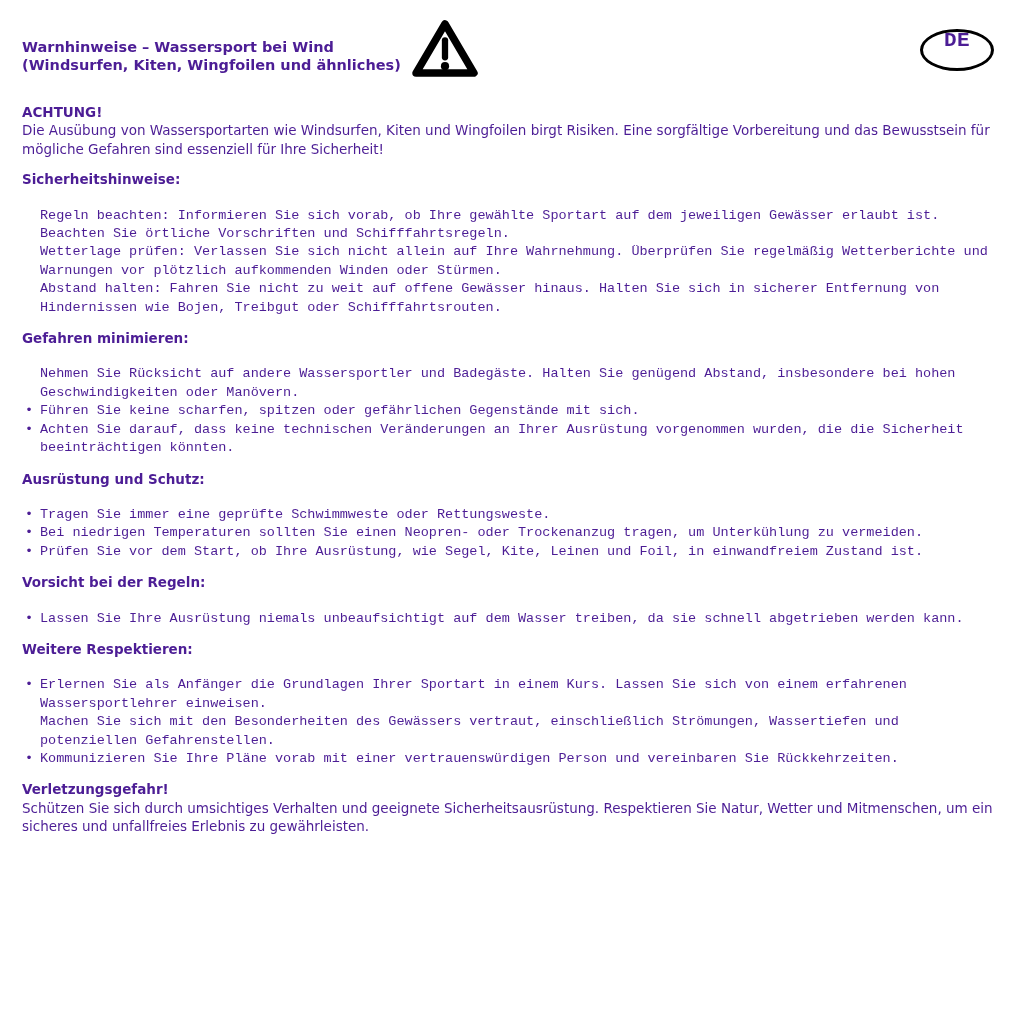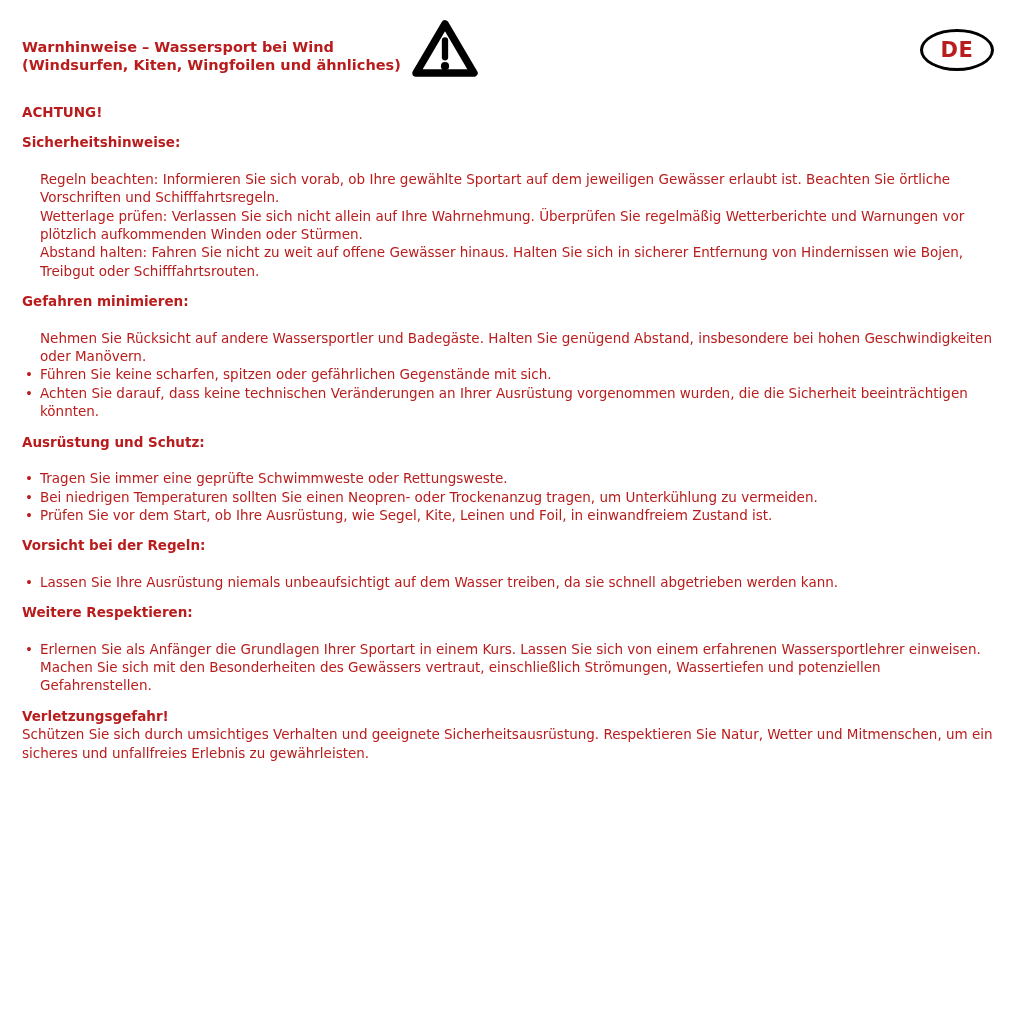--- a/index.html
+++ b/index.html
@@ -6,21 +6,21 @@
     margin: 0;
     padding: 0;
     background: #ffffff;
   }
   .page {
     position: relative;
     width: 1020px;
     height: 1026px;
     box-sizing: border-box;
     background: #ffffff;
-    color: #b91c1c;
+    color: #4c1d95;
     font-family: "DejaVu Sans", "Liberation Sans", sans-serif;
     font-size: 13.5px;
     line-height: 18.4px;
     padding: 38px 24px 0 22px;
     overflow: hidden;
   }
   .header {
     position: relative;
     display: flex;
     align-items: flex-start;
@@ -37,44 +37,46 @@
   }
   .lang-badge {
     position: absolute;
     top: -9px;
     right: 2px;
     width: 68px;
     height: 36px;
     border: 3.5px solid #000000;
     border-radius: 50%;
     display: flex;
-    align-items: center;
+    align-items: flex-start;
     justify-content: center;
     font-weight: bold;
     font-size: 21px;
     letter-spacing: 0.5px;
+    font-family: Liberation Mono, monospace;
   }
   .sections-wrap {
     margin-top: 23px;
   }
   .section {
     margin-top: 12px;
   }
   .sec-heading {
     font-weight: bold;
   }
   .sec-text {
     white-space: pre-line;
   }
   .sec-items {
     margin-top: 18px;
   }
   .item {
     position: relative;
     padding-left: 18px;
+    font-family: Liberation Mono, monospace;
   }
   .item.bulleted::before {
     content: "\2022";
     position: absolute;
     left: 3px;
     top: 0;
   }
 </style>
 </head>
 <body>
@@ -94,20 +96,21 @@
     </svg>
 
     <div class="lang-badge">
       <span>DE</span>
     </div>
   </div>
 
   <div class="sections-wrap">
       <section class="section">
         <div class="sec-heading">ACHTUNG!</div>
+        <div class="sec-text">Die Ausübung von Wassersportarten wie Windsurfen, Kiten und Wingfoilen birgt Risiken. Eine sorgfältige Vorbereitung und das Bewusstsein für mögliche Gefahren sind essenziell für Ihre Sicherheit!</div>
       </section>
       <section class="section">
         <div class="sec-heading">Sicherheitshinweise:</div>
         <div class="sec-items">
           <div class="item">Regeln beachten: Informieren Sie sich vorab, ob Ihre gewählte Sportart auf dem jeweiligen Gewässer erlaubt ist. Beachten Sie örtliche Vorschriften und Schifffahrtsregeln.</div>
           <div class="item">Wetterlage prüfen: Verlassen Sie sich nicht allein auf Ihre Wahrnehmung. Überprüfen Sie regelmäßig Wetterberichte und Warnungen vor plötzlich aufkommenden Winden oder Stürmen.</div>
           <div class="item">Abstand halten: Fahren Sie nicht zu weit auf offene Gewässer hinaus. Halten Sie sich in sicherer Entfernung von Hindernissen wie Bojen, Treibgut oder Schifffahrtsrouten.</div>
         </div>
       </section>
       <section class="section">
@@ -130,20 +133,21 @@
         <div class="sec-heading">Vorsicht bei der Regeln:</div>
         <div class="sec-items">
           <div class="item bulleted">Lassen Sie Ihre Ausrüstung niemals unbeaufsichtigt auf dem Wasser treiben, da sie schnell abgetrieben werden kann.</div>
         </div>
       </section>
       <section class="section">
         <div class="sec-heading">Weitere Respektieren:</div>
         <div class="sec-items">
           <div class="item bulleted">Erlernen Sie als Anfänger die Grundlagen Ihrer Sportart in einem Kurs. Lassen Sie sich von einem erfahrenen Wassersportlehrer einweisen.</div>
           <div class="item">Machen Sie sich mit den Besonderheiten des Gewässers vertraut, einschließlich Strömungen, Wassertiefen und potenziellen Gefahrenstellen.</div>
+          <div class="item bulleted">Kommunizieren Sie Ihre Pläne vorab mit einer vertrauenswürdigen Person und vereinbaren Sie Rückkehrzeiten.</div>
         </div>
       </section>
       <section class="section">
         <div class="sec-heading">Verletzungsgefahr!</div>
         <div class="sec-text">Schützen Sie sich durch umsichtiges Verhalten und geeignete Sicherheitsausrüstung. Respektieren Sie Natur, Wetter und Mitmenschen, um ein sicheres und unfallfreies Erlebnis zu gewährleisten.</div>
       </section>
     </div>
 
 </div>
 

